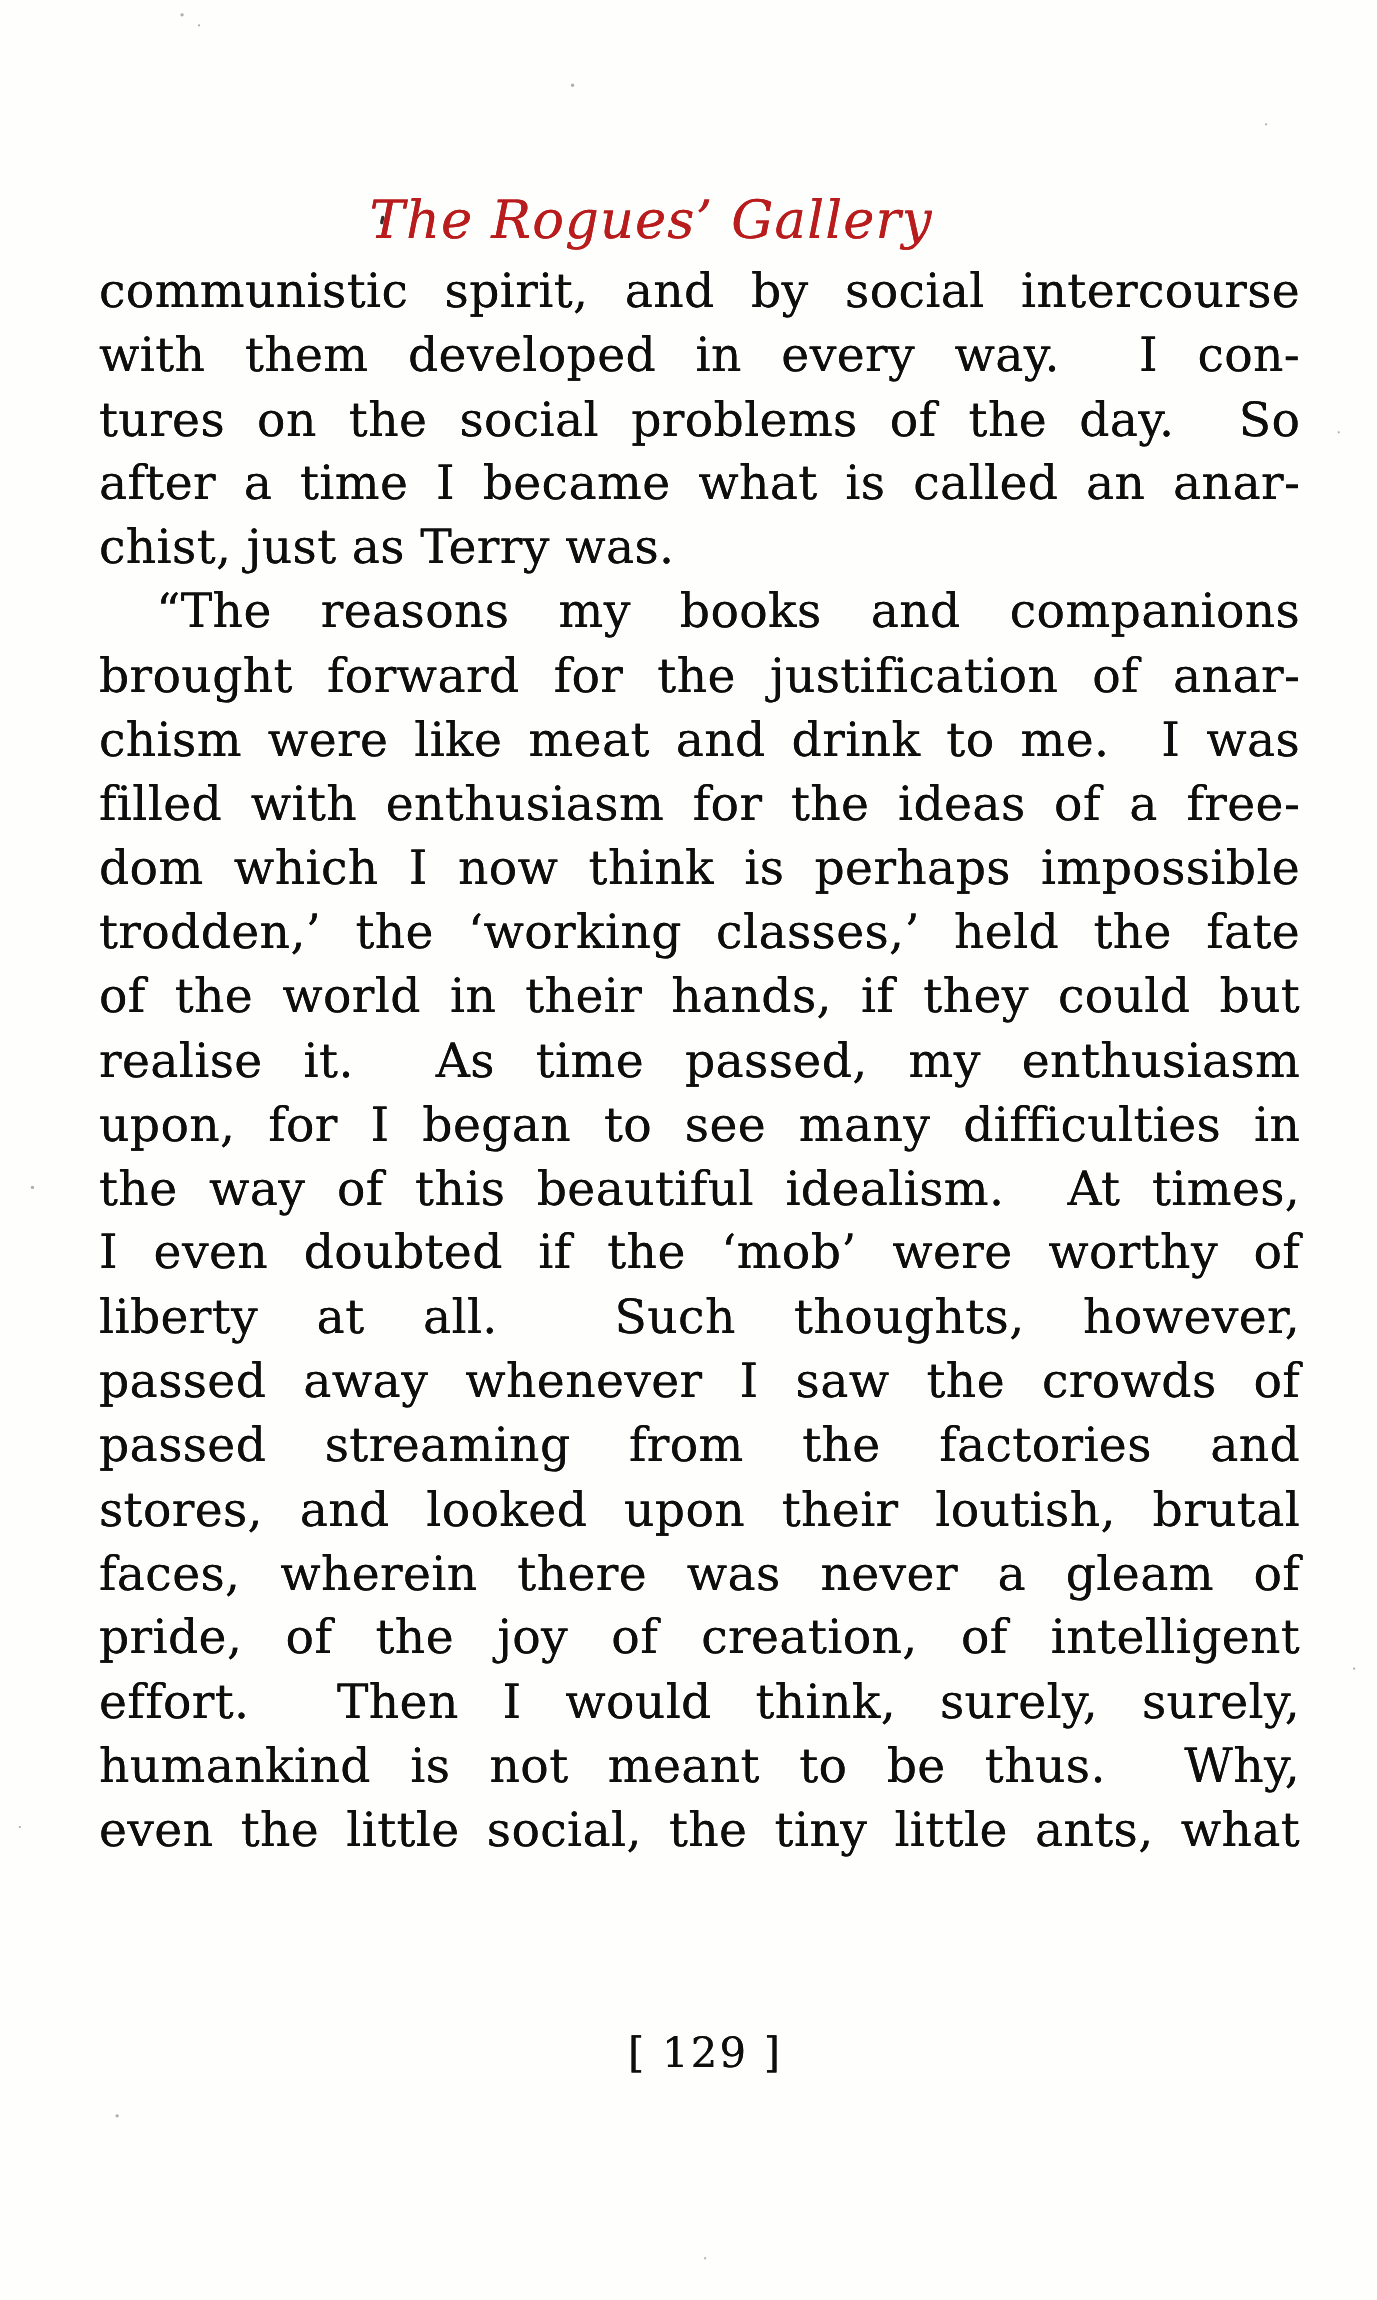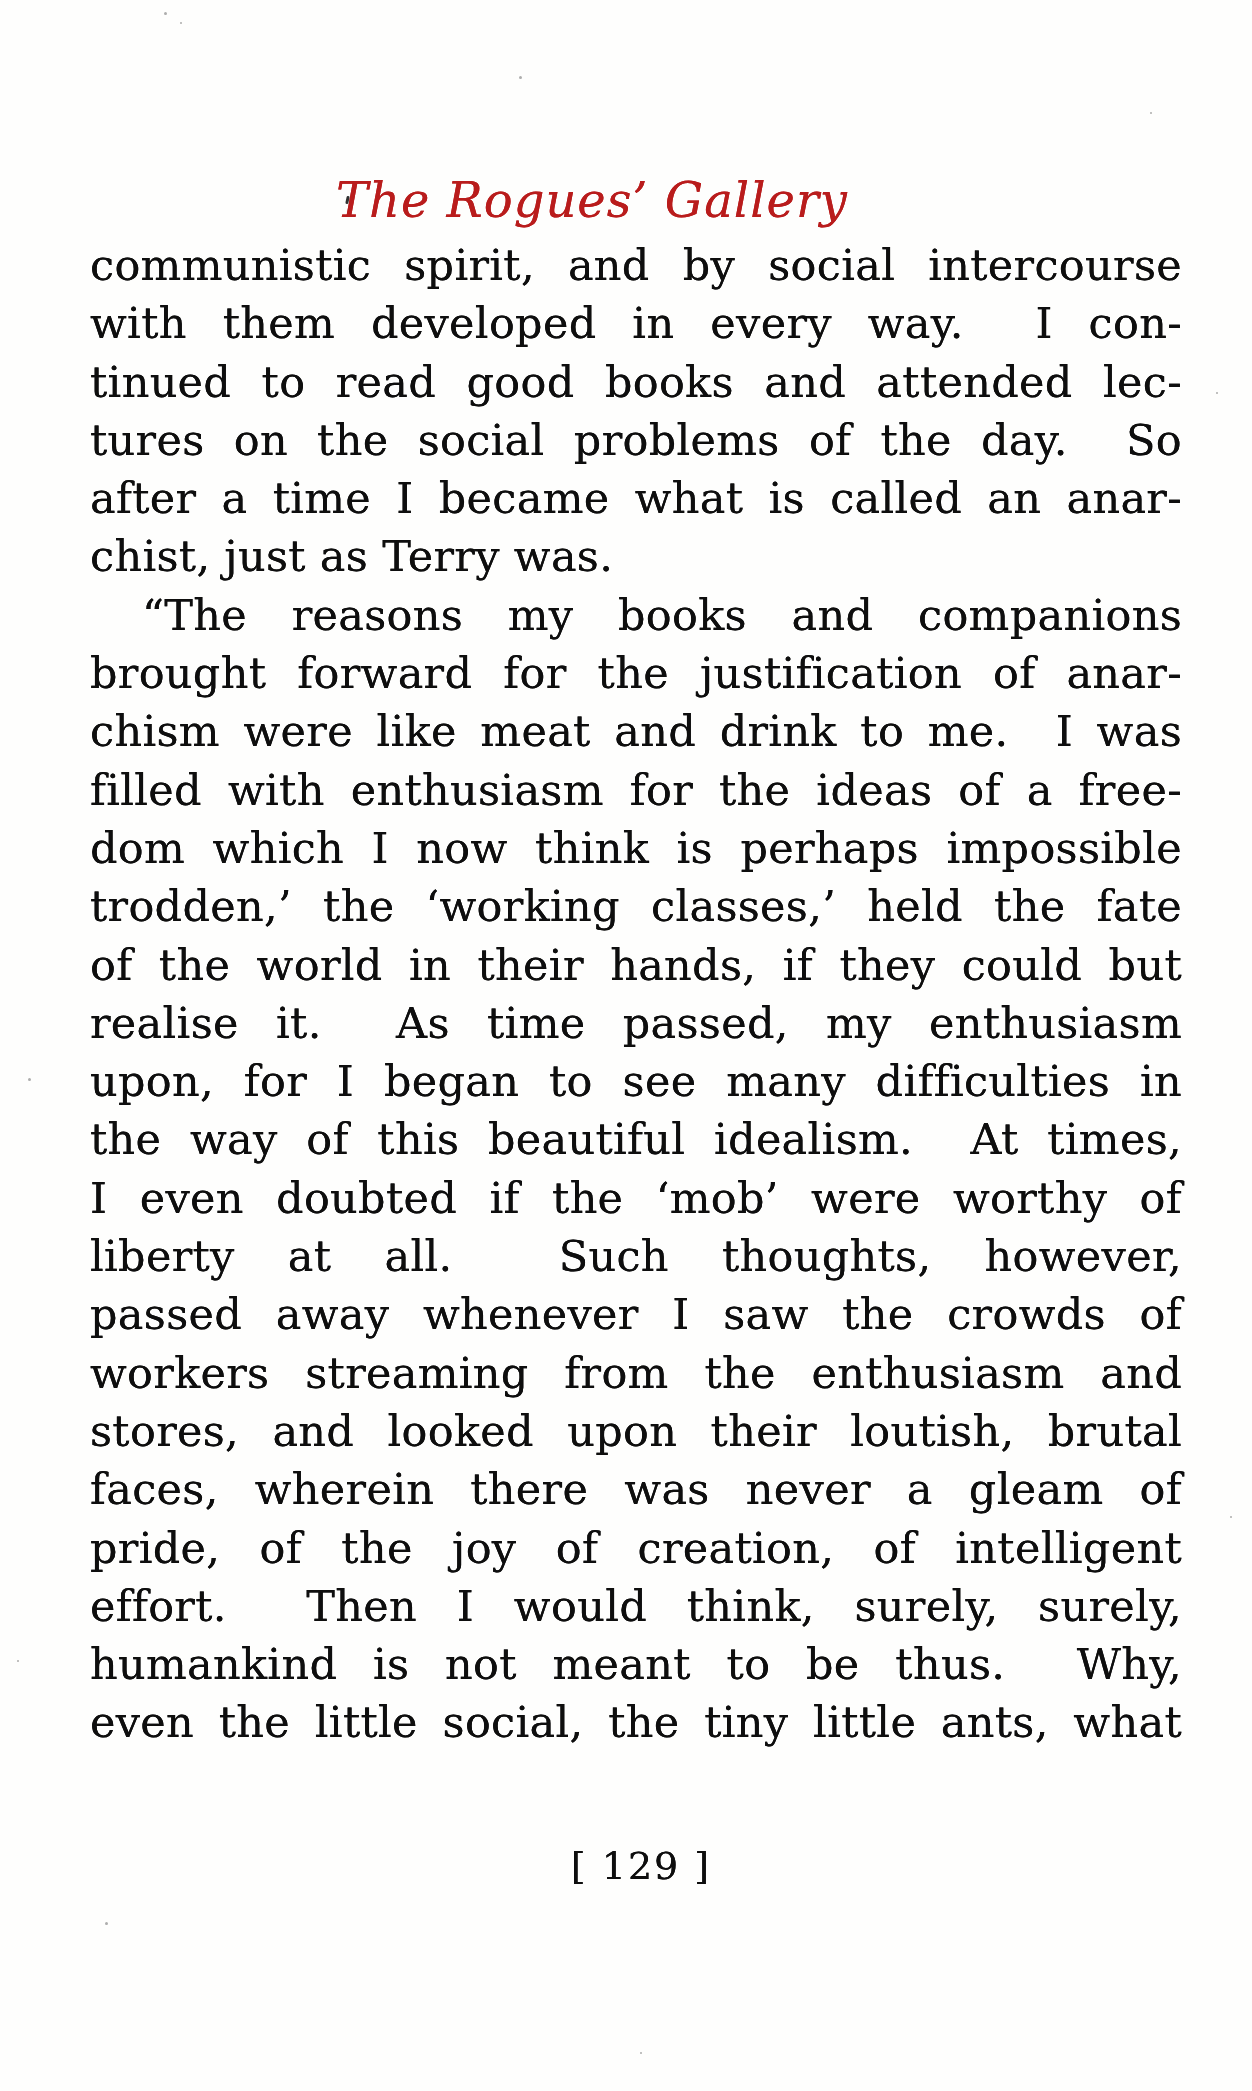--- a/index.html
+++ b/index.html
@@ -62,38 +62,37 @@
 </head>
 <body>
 
 <div class="page">
 
   <div class="running-header">The Rogues’ Gallery</div>
 
   <div class="text-block">
     <div class="line">communistic spirit, and by social intercourse</div>
     <div class="line">with them developed in every way.&nbsp; I con-</div>
-    <div class="line">tinued to read good books and attended lec-</div>
     <div class="line">tures on the social problems of the day.&nbsp; So</div>
     <div class="line">after a time I became what is called an anar-</div>
     <div class="line par-end">chist, just as Terry was.</div>
     <div class="line indent">“The reasons my books and companions</div>
     <div class="line">brought forward for the justification of anar-</div>
     <div class="line">chism were like meat and drink to me.&nbsp; I was</div>
     <div class="line">filled with enthusiasm for the ideas of a free-</div>
     <div class="line">dom which I now think is perhaps impossible</div>
     <div class="line">trodden,’ the ‘working classes,’ held the fate</div>
     <div class="line">of the world in their hands, if they could but</div>
     <div class="line">realise it.&nbsp; As time passed, my enthusiasm</div>
     <div class="line">upon, for I began to see many difficulties in</div>
     <div class="line">the way of this beautiful idealism.&nbsp; At times,</div>
     <div class="line">I even doubted if the ‘mob’ were worthy of</div>
     <div class="line">liberty at all.&nbsp; Such thoughts, however,</div>
     <div class="line">passed away whenever I saw the crowds of</div>
-    <div class="line">workers streaming from the enthusiasm and</div>
+    <div class="line">passed streaming from the factories and</div>
     <div class="line">stores, and looked upon their loutish, brutal</div>
     <div class="line">faces, wherein there was never a gleam of</div>
     <div class="line">pride, of the joy of creation, of intelligent</div>
     <div class="line">effort.&nbsp; Then I would think, surely, surely,</div>
     <div class="line">humankind is not meant to be thus.&nbsp; Why,</div>
     <div class="line">even the little social, the tiny little ants, what</div>
   </div>
 
   <div class="folio">[ 129 ]</div>
 

